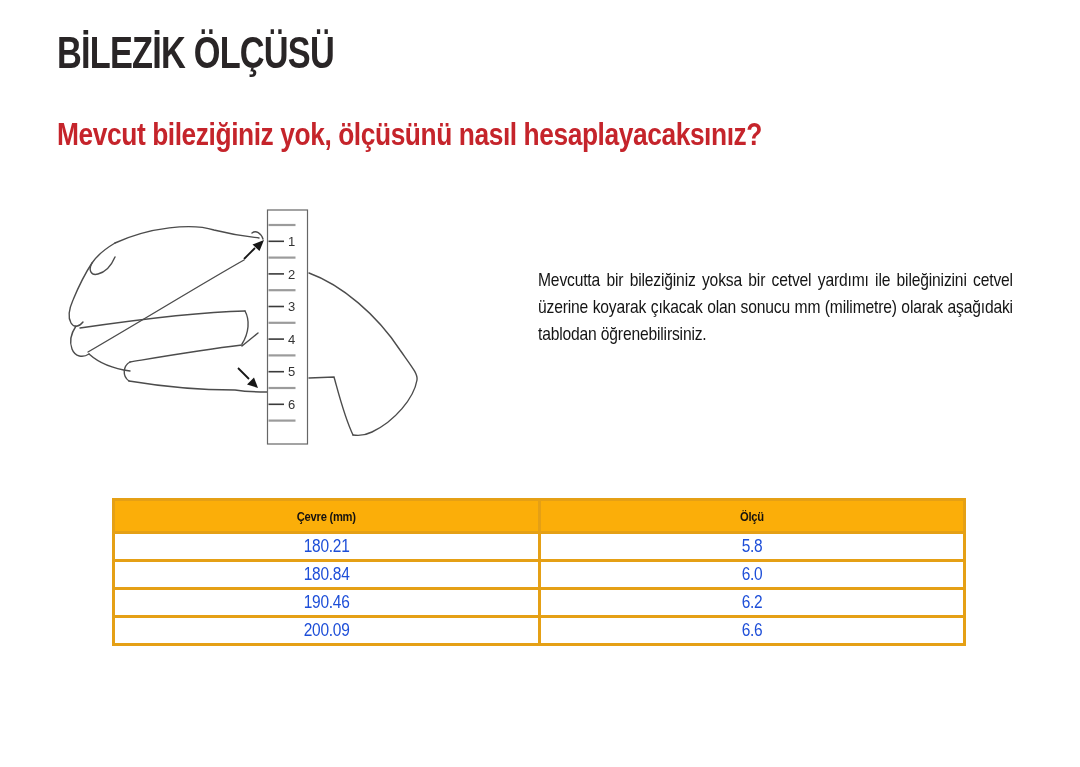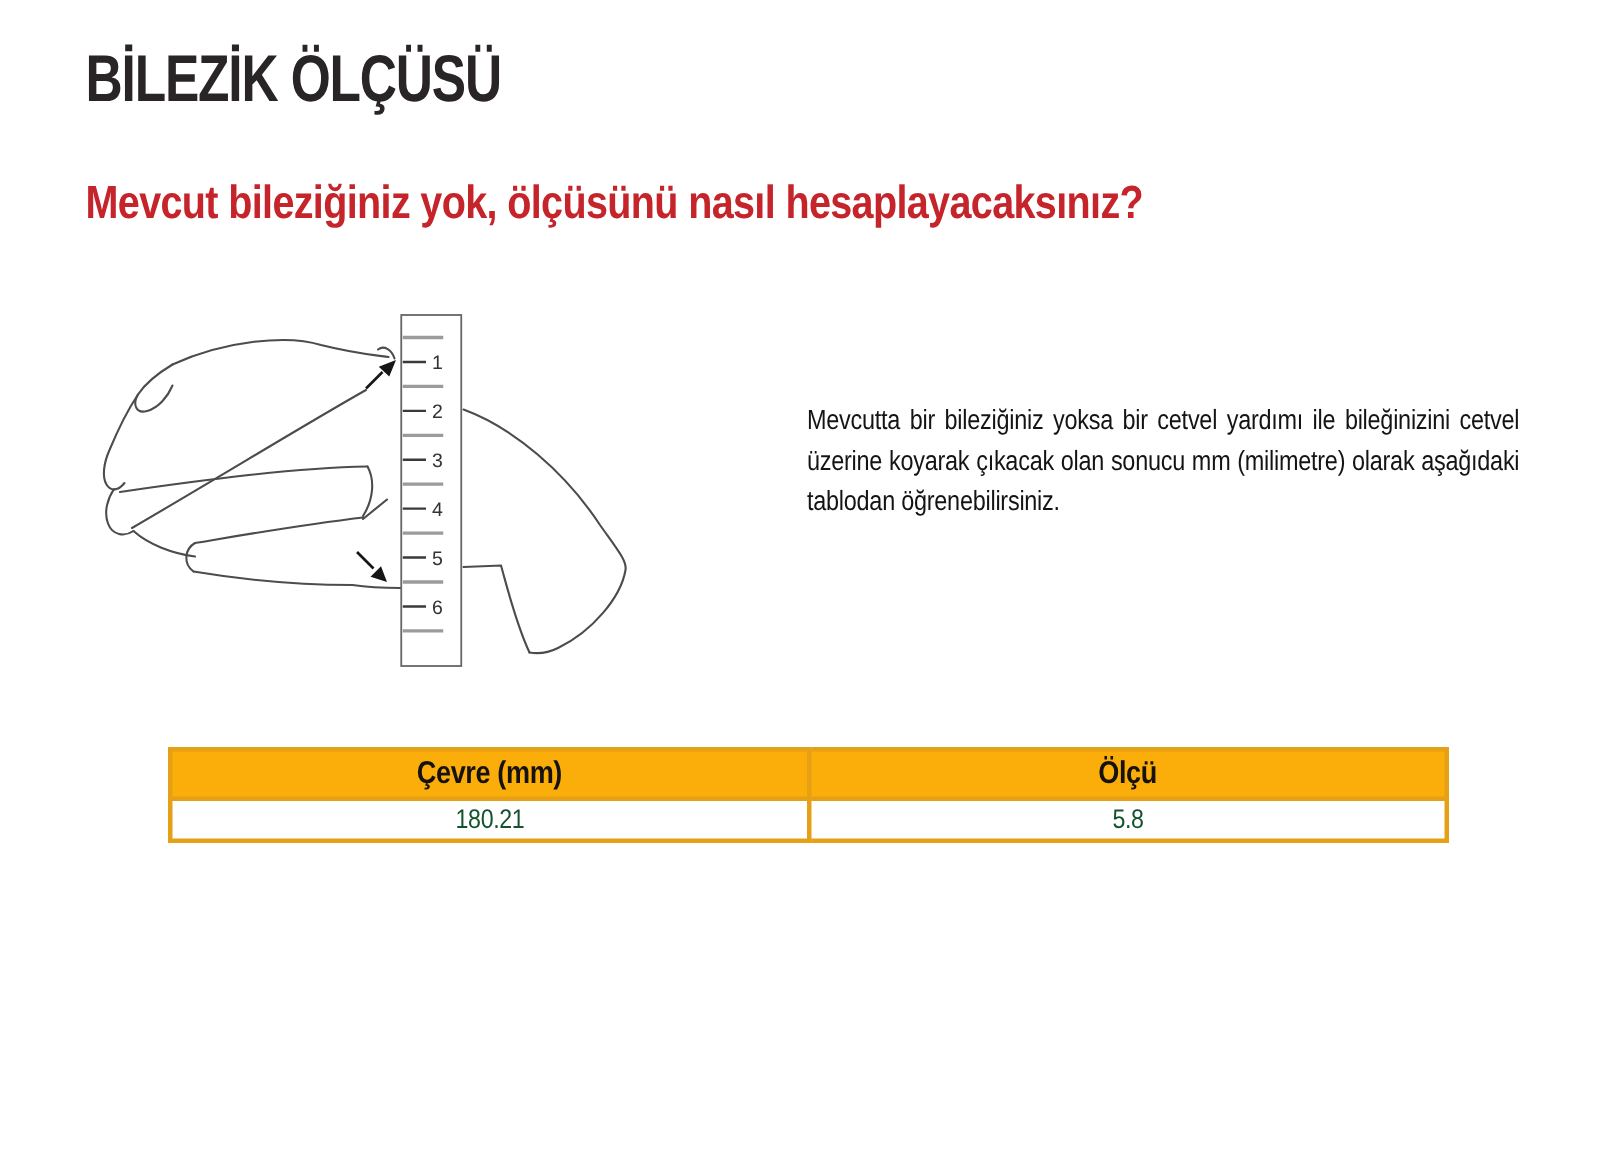--- a/index.html
+++ b/index.html
@@ -29,25 +29,25 @@
   }
   table.size-table{
     position:absolute;left:112px;top:498px;width:854px;
     border-collapse:collapse;table-layout:fixed;
   }
   table.size-table th,table.size-table td{
     border:3px solid #E5A015;text-align:center;vertical-align:middle;padding:0;
   }
   table.size-table th{
     background:#FBAE09;height:30px;
-    font-size:21px;font-weight:700;color:#151210;
+    font-size:13px;font-weight:700;color:#151210;
   }
   table.size-table td{
     background:#ffffff;height:25px;
-    font-size:18px;font-weight:400;color:#14532d;
+    font-size:18px;font-weight:400;color:#1d4ed8;
   }
   .cond{display:inline-block;transform:scaleX(0.86);transform-origin:center;letter-spacing:-0.3px;}
   .ruler-num{font-size:13px;fill:#333;font-family:"Liberation Sans","DejaVu Sans",sans-serif;}
 </style>
 </head>
 <body>
 
 <div class="abs page-title">BİLEZİK ÖLÇÜSÜ</div>
 
 <div class="abs subtitle">Mevcut bileziğiniz yok, ölçüsünü nasıl hesaplayacaksınız?</div>
@@ -121,14 +121,26 @@
     <tr>
       <th><span class="cond">Çevre (mm)</span></th>
       <th><span class="cond">Ölçü</span></th>
     </tr>
   </thead>
   <tbody>
     <tr>
       <td><span class="cond">180.21</span></td>
       <td><span class="cond">5.8</span></td>
     </tr>
+    <tr>
+      <td><span class="cond">180.84</span></td>
+      <td><span class="cond">6.0</span></td>
+    </tr>
+    <tr>
+      <td><span class="cond">190.46</span></td>
+      <td><span class="cond">6.2</span></td>
+    </tr>
+    <tr>
+      <td><span class="cond">200.09</span></td>
+      <td><span class="cond">6.6</span></td>
+    </tr>
   </tbody>
 </table>
 
 </body></html>

